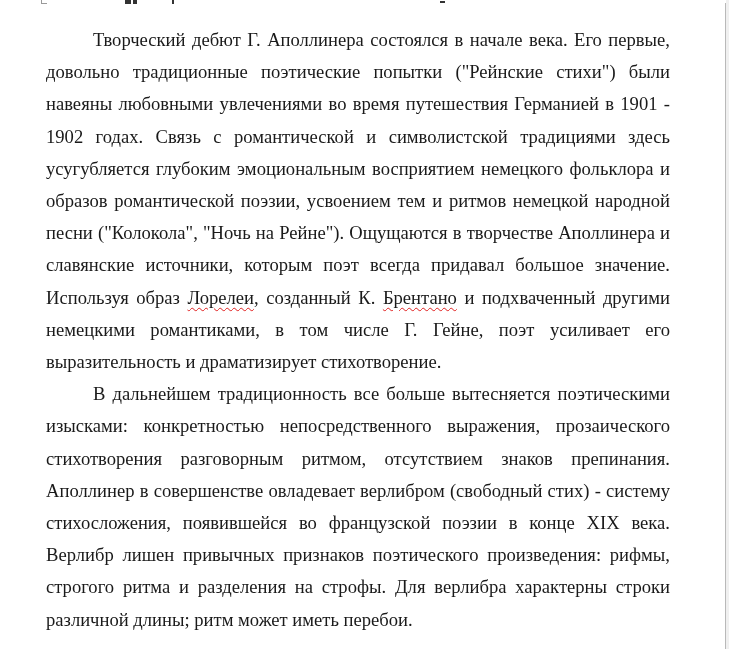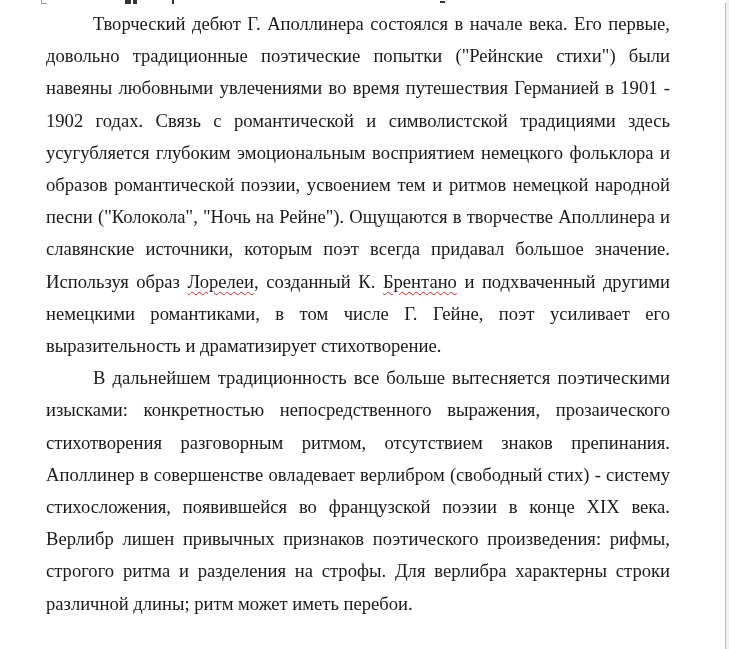--- a/index.html
+++ b/index.html
@@ -50,21 +50,21 @@
     }
     .cut-fragment {
       position: absolute;
       top: 0;
       height: 4px;
       background: #333;
     }
     .body-text {
       position: absolute;
       left: 46px;
-      top: 8px;
+      top: 24px;
       width: 624px;
       font-size: 18.6px;
       line-height: 32.2px;
       text-align: justify;
     }
     .para {
       margin: 0;
       text-indent: 47px;
     }
     .spell {

